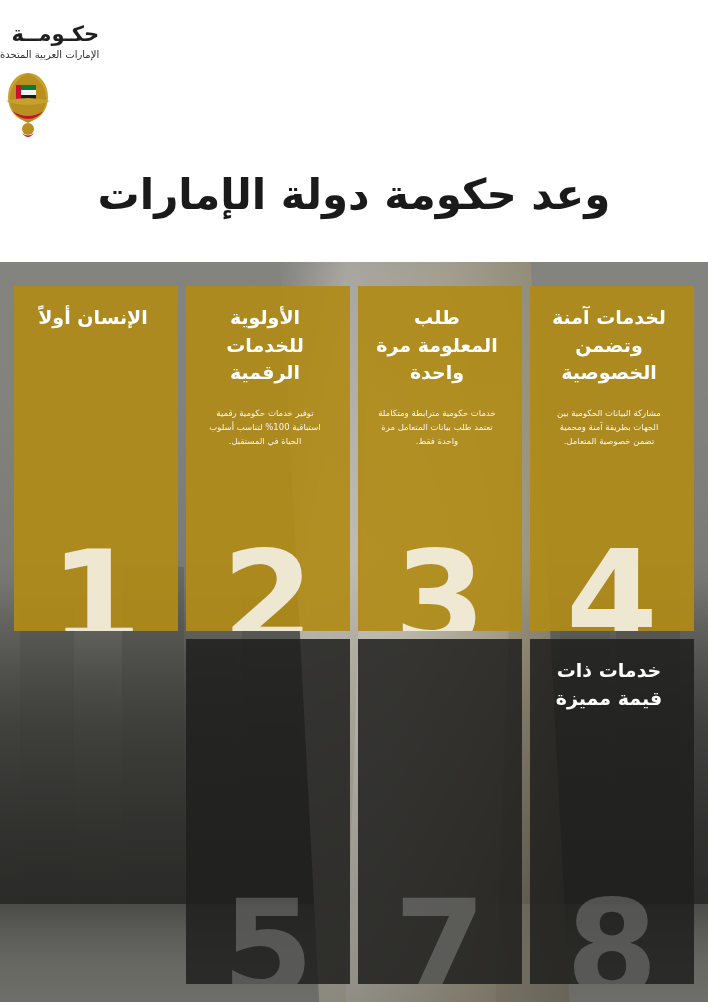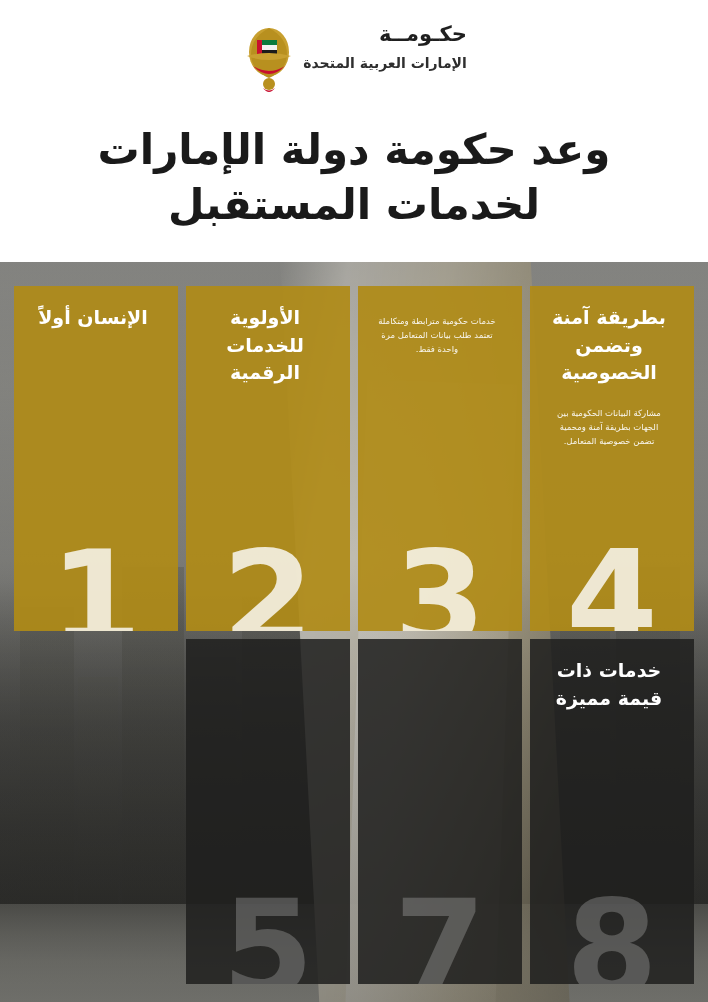--- a/index.html
+++ b/index.html
@@ -16,22 +16,22 @@
   }
 
   
   .header {
     height: 262px;
     background: #ffffff;
     position: relative;
   }
   .emblem-row {
     display: flex;
-    flex-direction: row;
-    align-items: flex-start;
+    flex-direction: column;
+    align-items: flex-end;
     justify-content: center;
     gap: 6px;
     padding-top: 22px;
   }
   .emblem {
     width: 56px;
     height: 74px;
     position: relative;
     flex: 0 0 auto;
   }
@@ -41,24 +41,24 @@
     line-height: 1.15;
     color: #2e2e2e;
   }
   .gov-text .l1 {
     font-size: 21px;
     font-weight: bold;
     color: #1f1f1f;
     letter-spacing: 0px;
   }
   .gov-text .l2 {
-    font-size: 14px;
-    font-weight: bold;
+    font-size: 10px;
+    font-weight: normal;
     color: #2e2e2e;
-    margin-top: 9px;
+    margin-top: 3px;
   }
 
   .title-block {
     text-align: center;
     margin-top: 26px;
     padding: 0 12px;
   }
   .title-line {
     font-size: 42px;
     font-weight: bold;
@@ -200,21 +200,20 @@
         <path d="M12 44 q16 10 32 0 q-16 16 -32 0 z" fill="#c8102e"></path>
         <path d="M6 34 q22 -6 44 0 q-22 8 -44 0 z" fill="#c8a030"></path>
         <circle cx="28" cy="62" r="6" fill="#b8901f"></circle>
         <path d="M22 66 q6 8 12 0 q-6 5 -12 0 z" fill="#c8102e"></path>
       </svg>
     </div>
   </div>
 
   <div class="title-block">
     <div class="title-line">وعد حكومة دولة الإمارات</div>
-    <div class="title-line">لخدمات المستقبل</div>
   </div>
 </div>
 
 <div class="poster">
   <div class="bg-sky"></div>
   <div class="bld" style="left:20px;width:54px;height:300px;"></div>
   <div class="bld" style="left:78px;width:40px;height:230px;"></div>
   <div class="bld" style="left:122px;width:62px;height:340px;"></div>
   <div class="bld" style="left:190px;width:46px;height:250px;"></div>
   <div class="bld" style="left:242px;width:58px;height:310px;"></div>
@@ -222,32 +221,34 @@
   <div class="bld" style="left:616px;width:64px;height:340px;"></div>
   <div class="bg-city"></div>
   <div class="road"></div>
   <div class="flag"></div>
   <div class="flag2"></div>
   <div class="dark-overlay"></div>
 
   <div class="grid">
 
     <div class="card gold">
-      <div class="card-title">بطريقة آمنة وتضمن الخصوصية</div>
+      <div class="card-title">لخدمات آمنة وتضمن الخصوصية</div>
       <div class="card-desc">مشاركة البيانات الحكومية بين الجهات بطريقة آمنة ومحمية تضمن خصوصية المتعامل.</div>
       <div class="card-num">4</div>
     </div>
 
     <div class="card gold">
+      <div class="card-title">طلب المعلومة مرة واحدة</div>
       <div class="card-desc">خدمات حكومية مترابطة ومتكاملة تعتمد طلب بيانات المتعامل مرة واحدة فقط.</div>
       <div class="card-num">3</div>
     </div>
 
     <div class="card gold">
       <div class="card-title">الأولوية للخدمات الرقمية</div>
+      <div class="card-desc">توفير خدمات حكومية رقمية استباقية 100% لتناسب أسلوب الحياة في المستقبل.</div>
       <div class="card-num">2</div>
     </div>
 
     <div class="card gold">
       <div class="card-title">الإنسان أولاً</div>
       <div class="card-num">1</div>
     </div>
 
     <div class="card dark">
       <div class="card-title">خدمات ذات قيمة مميزة</div>

